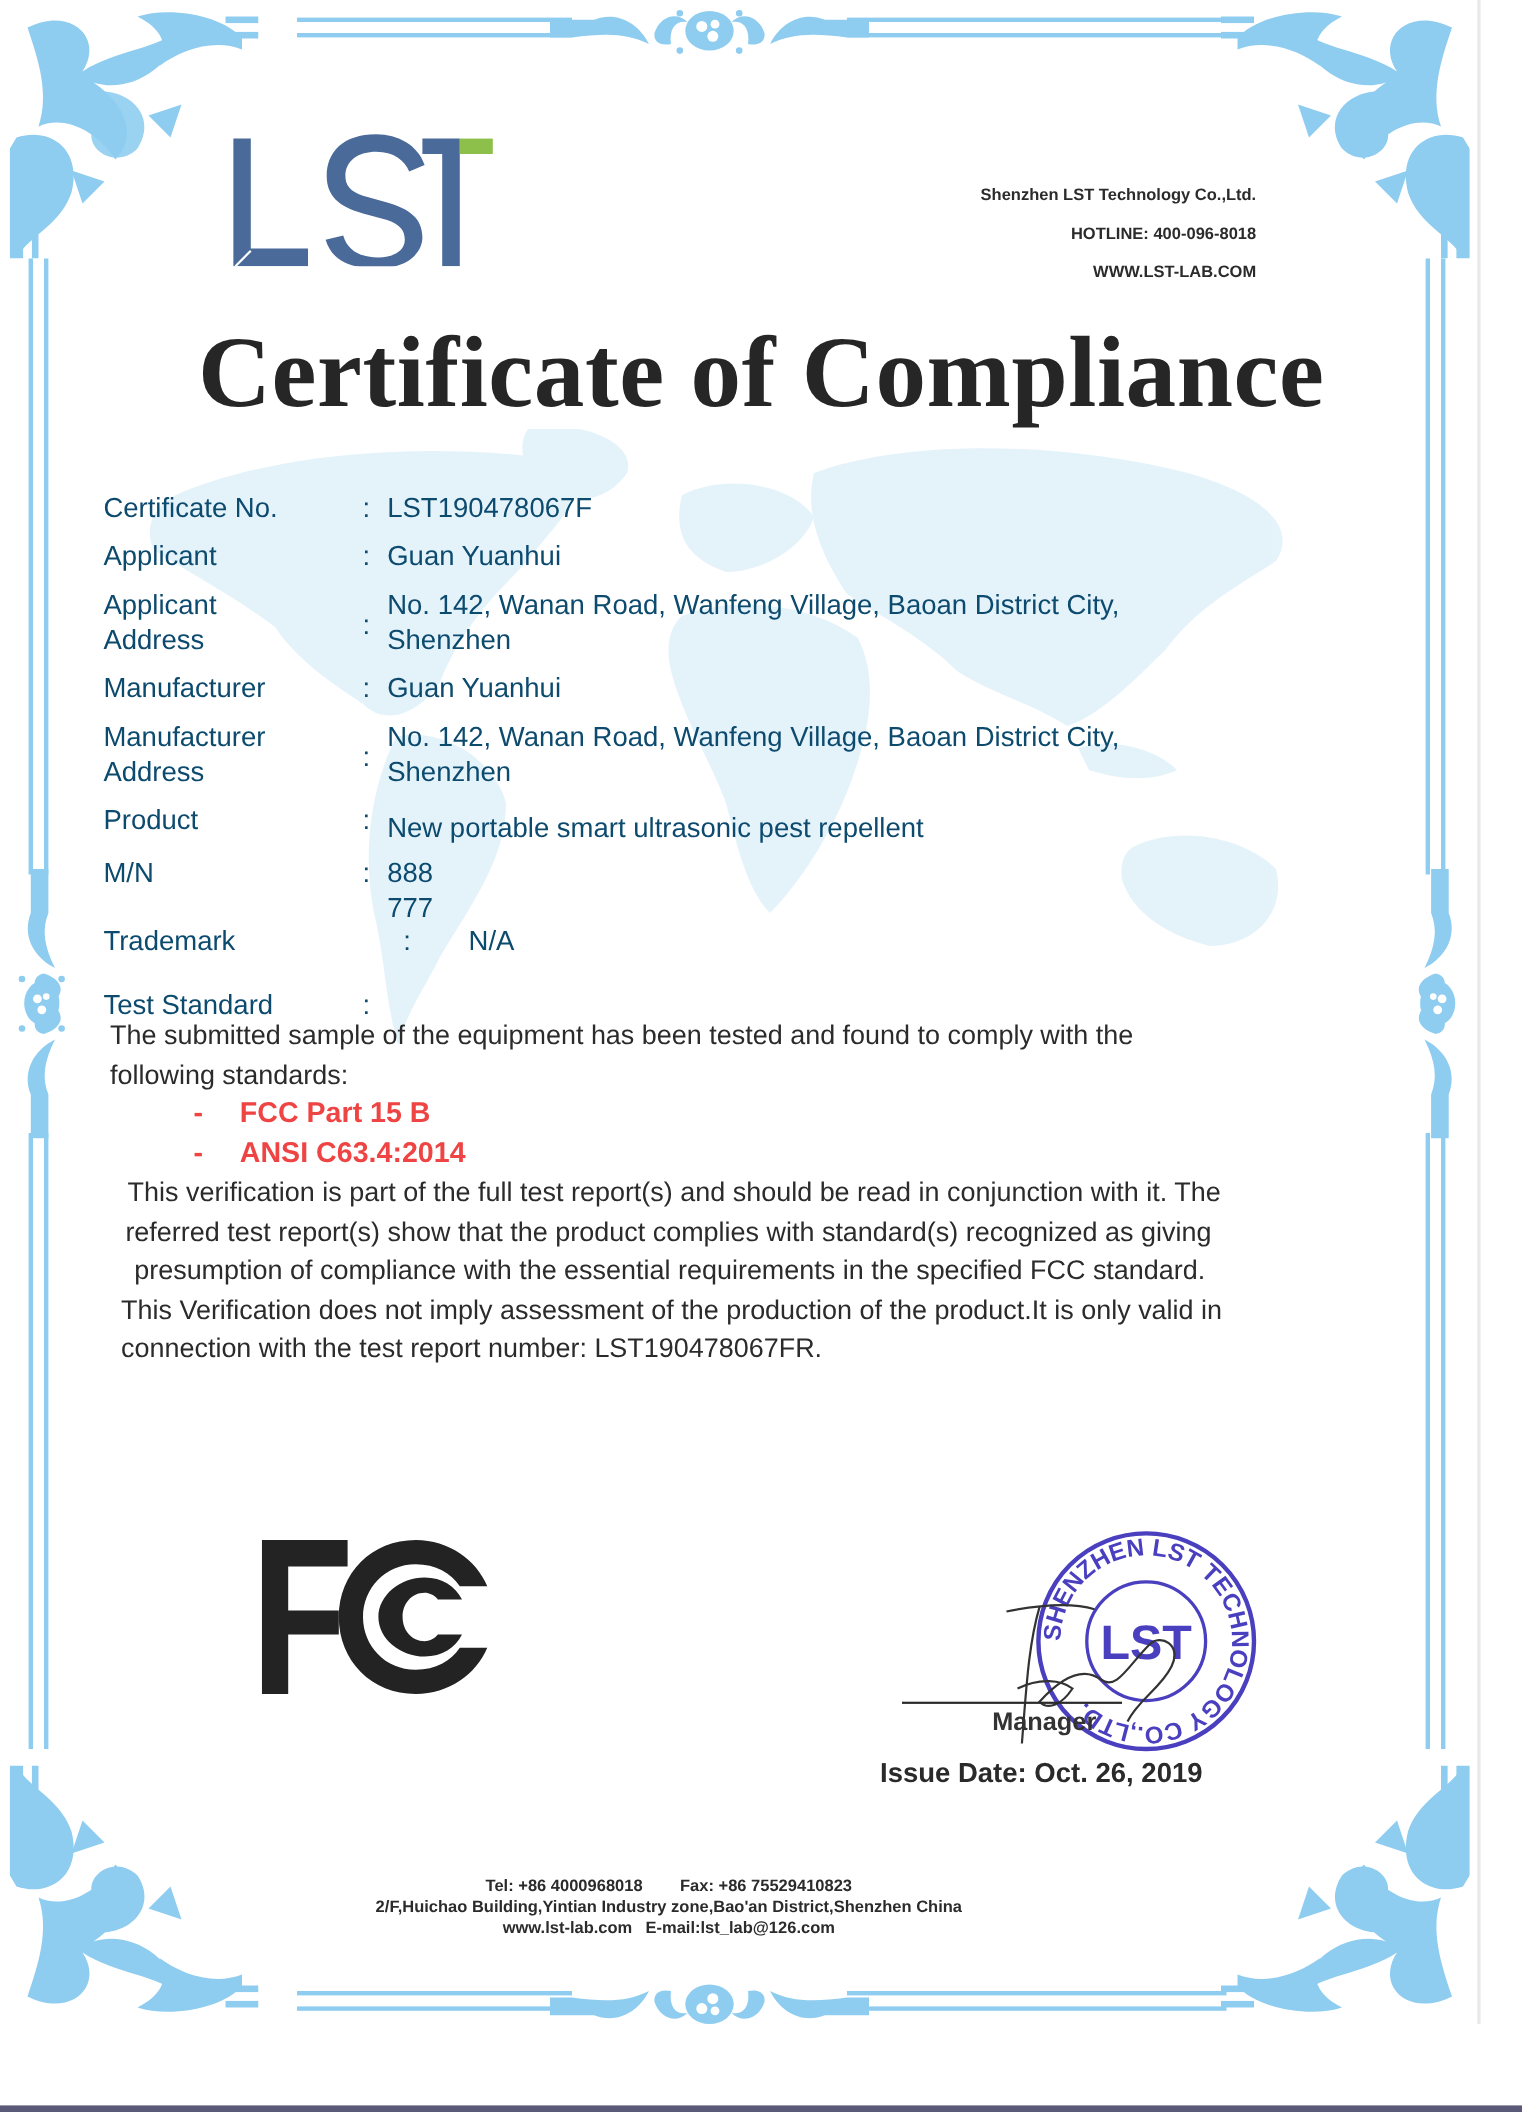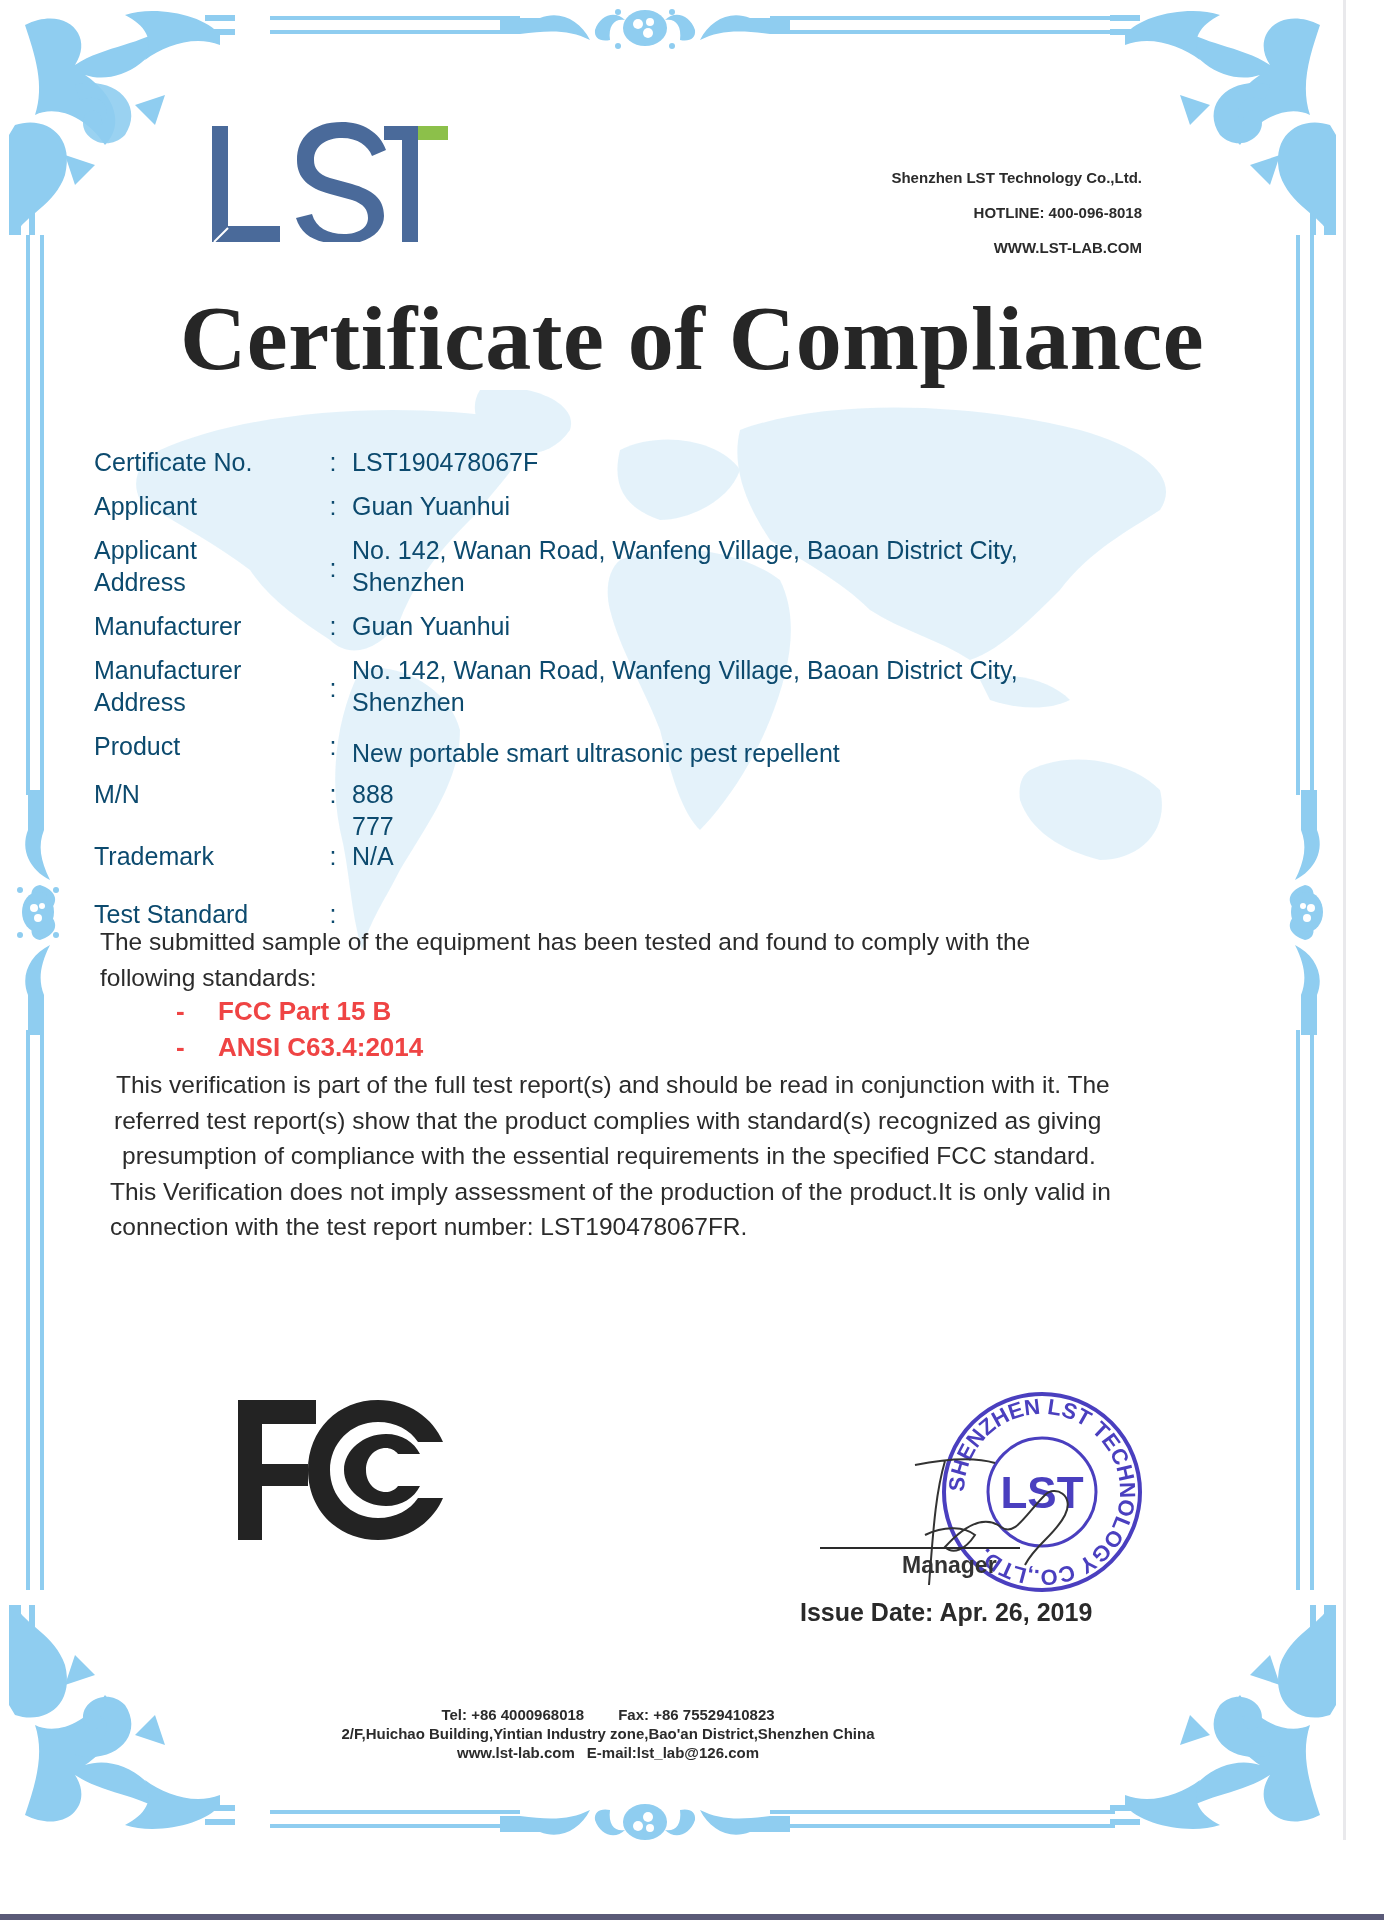--- a/index.html
+++ b/index.html
@@ -284,21 +284,21 @@
     <div class="fval" style="padding-top:7px;">New portable smart ultrasonic pest repellent</div>
   </div>
   <div class="frow" style="height:62px;">
     <div class="flabel">M/N</div>
     <div class="fcolon">:</div>
     <div class="fval">
       <div>888</div>
       <div>777</div>
     </div>
   </div>
-  <div class="frow" style="height:38px;">
+  <div class="frow" style="height:38px;gap:37px;">
     <div class="flabel">Trademark</div>
     <div class="fcolon">:</div>
     <div class="fval">N/A</div>
   </div>
   <div class="frow" style="height:38px;margin-top:20px;">
     <div class="flabel">Test Standard</div>
     <div class="fcolon">:</div>
     <div class="fval"></div>
   </div>
 </div>
@@ -340,21 +340,21 @@
   <text font-family="Liberation Sans, sans-serif" font-size="22" font-weight="bold" fill="#4a3fbf">
     <textPath href="#sealArc" startOffset="0">SHENZHEN LST TECHNOLOGY CO.,LTD.</textPath>
   </text>
   <text x="102" y="118" text-anchor="middle" font-family="Liberation Sans, sans-serif" font-size="44" font-weight="bold" fill="#4a3fbf">LST</text>
 </svg>
 <svg class="signature" viewBox="0 0 190 140">
   <path d="M10 10 C40 4 70 2 90 8 M40 6 C30 40 28 80 24 130 M20 80 C40 70 60 72 70 80 C60 95 48 100 40 92 C60 70 80 60 96 72 C110 82 120 60 140 40 C150 30 170 40 160 60 C150 80 130 90 120 110" fill="none" stroke="#333" stroke-width="2"></path>
 </svg>
 <div class="sig-line"></div>
 <div class="manager">Manager</div>
-<div class="issue">Issue Date: Apr. 26, 2019</div>
+<div class="issue">Issue Date: Oct. 26, 2019</div>
 
 <div class="footer">
   <div>
     <span>Tel: +86 4000968018</span><span class="gap"></span><span>Fax: +86 75529410823</span>
   </div>
   <div>2/F,Huichao Building,Yintian Industry zone,Bao'an District,Shenzhen China</div>
   <div>
     <span>www.lst-lab.com</span><span style="display:inline-block;width:12px;"></span><span>E-mail:lst_lab@126.com</span>
   </div>
 </div>

